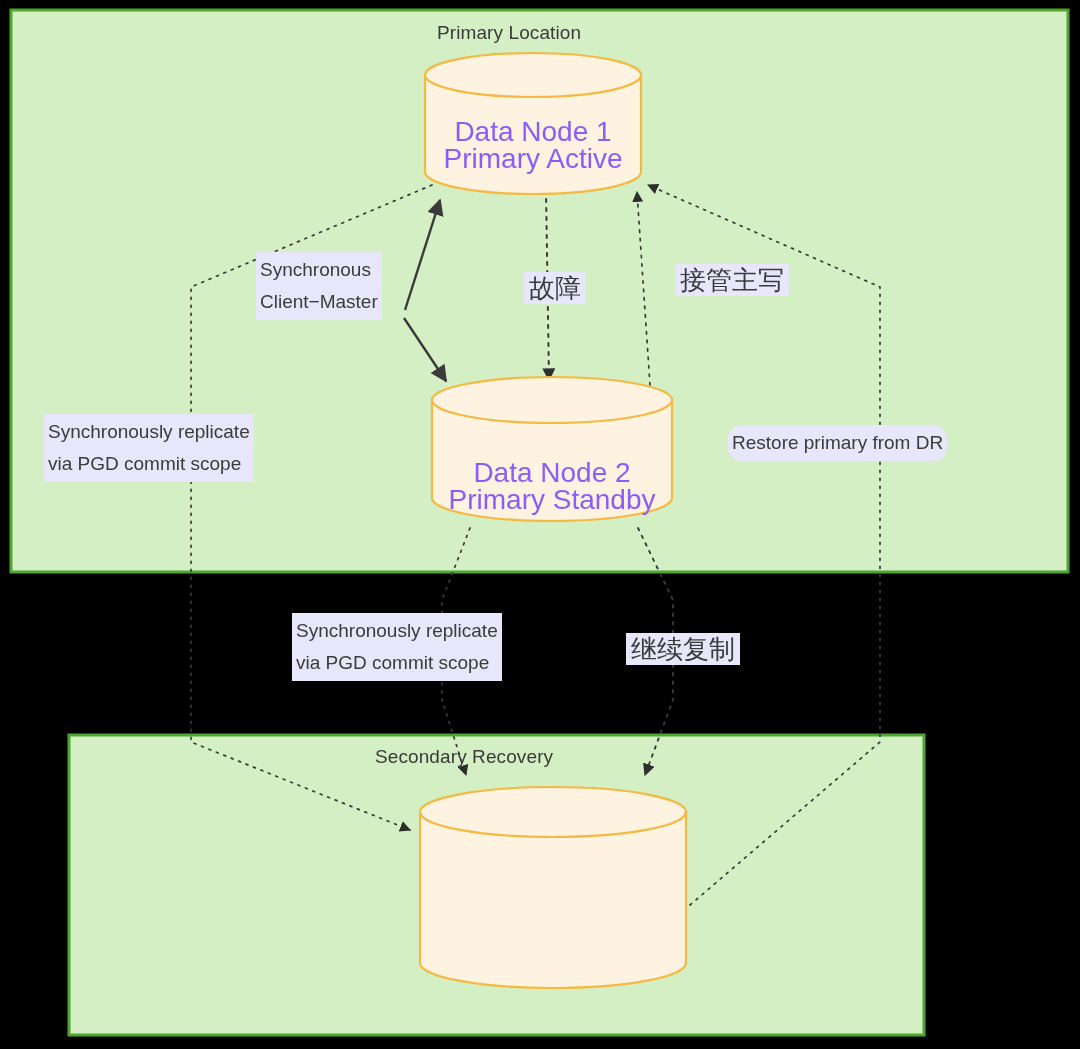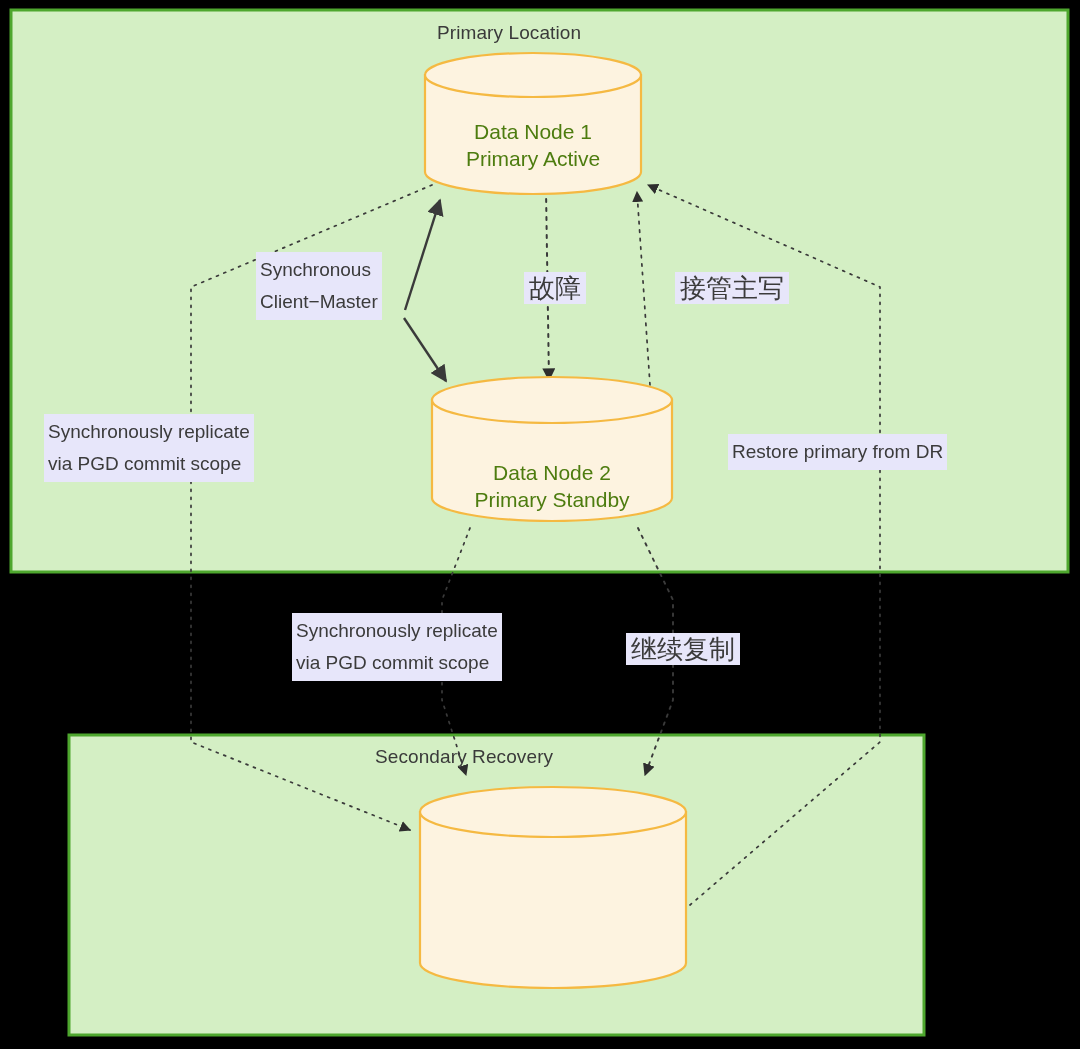--- a/index.html
+++ b/index.html
@@ -30,23 +30,23 @@
   .zone-title {
     position: absolute;
     font-size: 19px;
     color: #3a3a3a;
     white-space: nowrap;
     letter-spacing: 0.1px;
   }
   .node-label {
     position: absolute;
     text-align: center;
-    font-size: 21px;
+    font-size: 28px;
     line-height: 27px;
-    color: #4d7c0f;
+    color: #8b5cf6;
     white-space: pre;
     pointer-events: none;
   }
   .edge-label {
     position: absolute;
     background: #e7e6fa;
     color: #3b3b3b;
     font-size: 19px;
     line-height: 32px;
     padding: 2px 4px;
@@ -119,25 +119,25 @@
 
   <div class="node-label" style="left:422px; top:459px; width:260px;">Data Node 2
 Primary Standby</div>
 
 
   <div class="edge-label" style="left:256px; top:252px; text-align:left;">Synchronous
 Client−Master</div>
 
   <div class="edge-label cjk" style="left:524px; top:272px;">故障</div>
 
-  <div class="edge-label cjk" style="left:675px; top:272px;">接管主写</div>
+  <div class="edge-label cjk" style="left:675px; top:264px;">接管主写</div>
 
   <div class="edge-label" style="left:44px; top:414px; text-align:left;">Synchronously replicate
 via PGD commit scope</div>
 
-  <div class="edge-label" style="left:728px; top:434px; text-align:left;">Restore primary from DR</div>
+  <div class="edge-label" style="left:728px; top:425px; text-align:left;border-radius:14px;">Restore primary from DR</div>
 
   <div class="edge-label" style="left:292px; top:613px; text-align:left;">Synchronously replicate
 via PGD commit scope</div>
 
   <div class="edge-label cjk" style="left:626px; top:633px;">继续复制</div>
 
 </div>
 
 </body></html>

